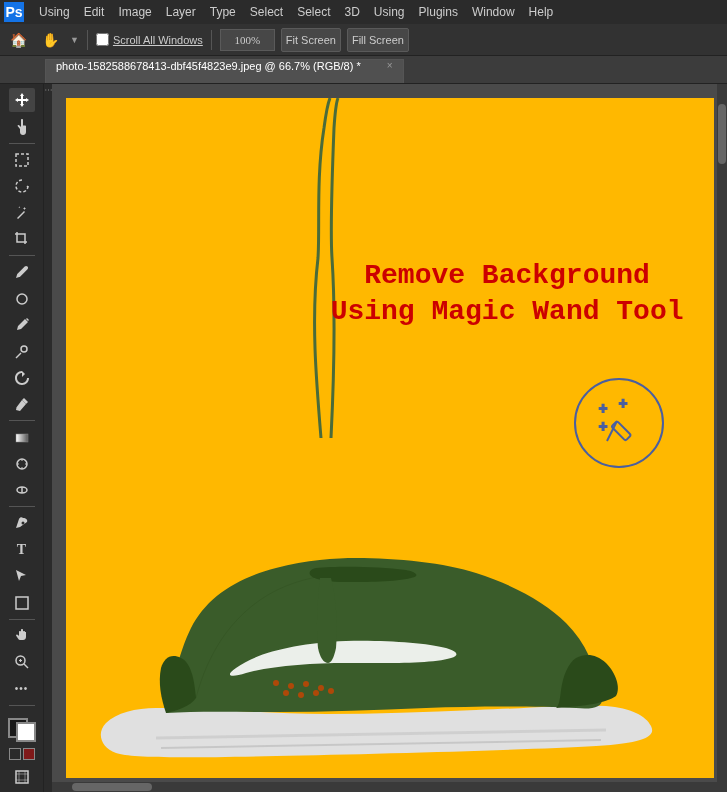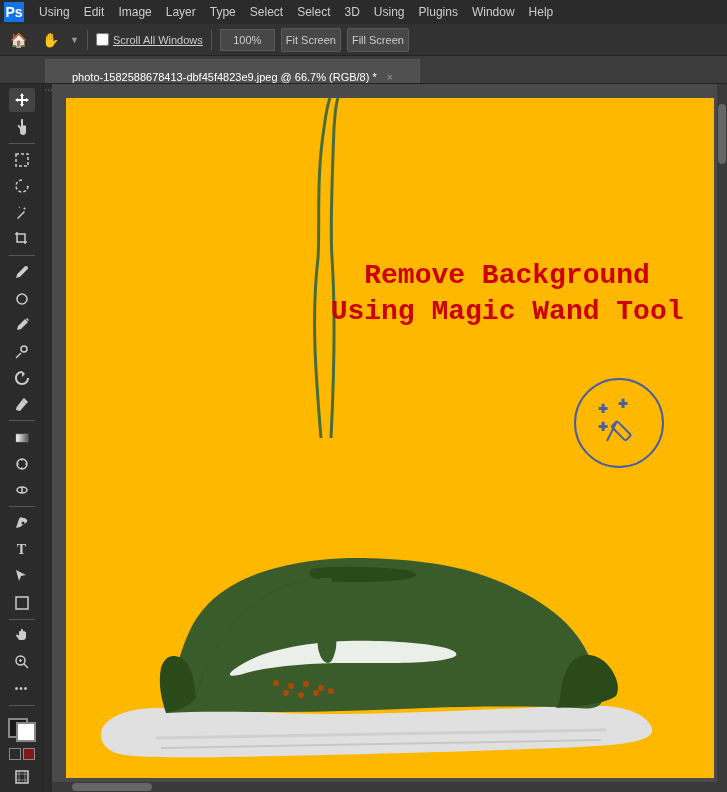--- a/index.html
+++ b/index.html
@@ -82,42 +82,43 @@
       height: 22px;
       width: 55px;
       background: #474747;
       border: 1px solid #5a5a5a;
       color: #ccc;
       font-size: 11px;
       text-align: center;
       display: flex;
       align-items: center;
       justify-content: center;
+      font-family: Liberation Serif, serif;
     }
 
     
     #tab-bar {
       height: 28px;
       background: #3c3c3c;
       border-bottom: 1px solid #222;
       display: flex;
       align-items: flex-end;
       padding-left: 45px;
     }
     .tab {
       height: 24px;
       background: #4a4a4a;
       border: 1px solid #555;
       border-bottom: none;
-      padding: 0 26px;
-      display: flex;
-      align-items: flex-end;
+      padding: 0 10px;
+      display: flex;
+      align-items: flex-start;
       font-size: 11px;
       color: #ccc;
-      gap: 6px;
+      gap: 22px;
       cursor: pointer;
     }
     .tab.active { background: #505050; color: #fff; }
     .tab-close {
       font-size: 10px;
       color: #999;
       cursor: pointer;
       margin-left: 4px;
     }
 

